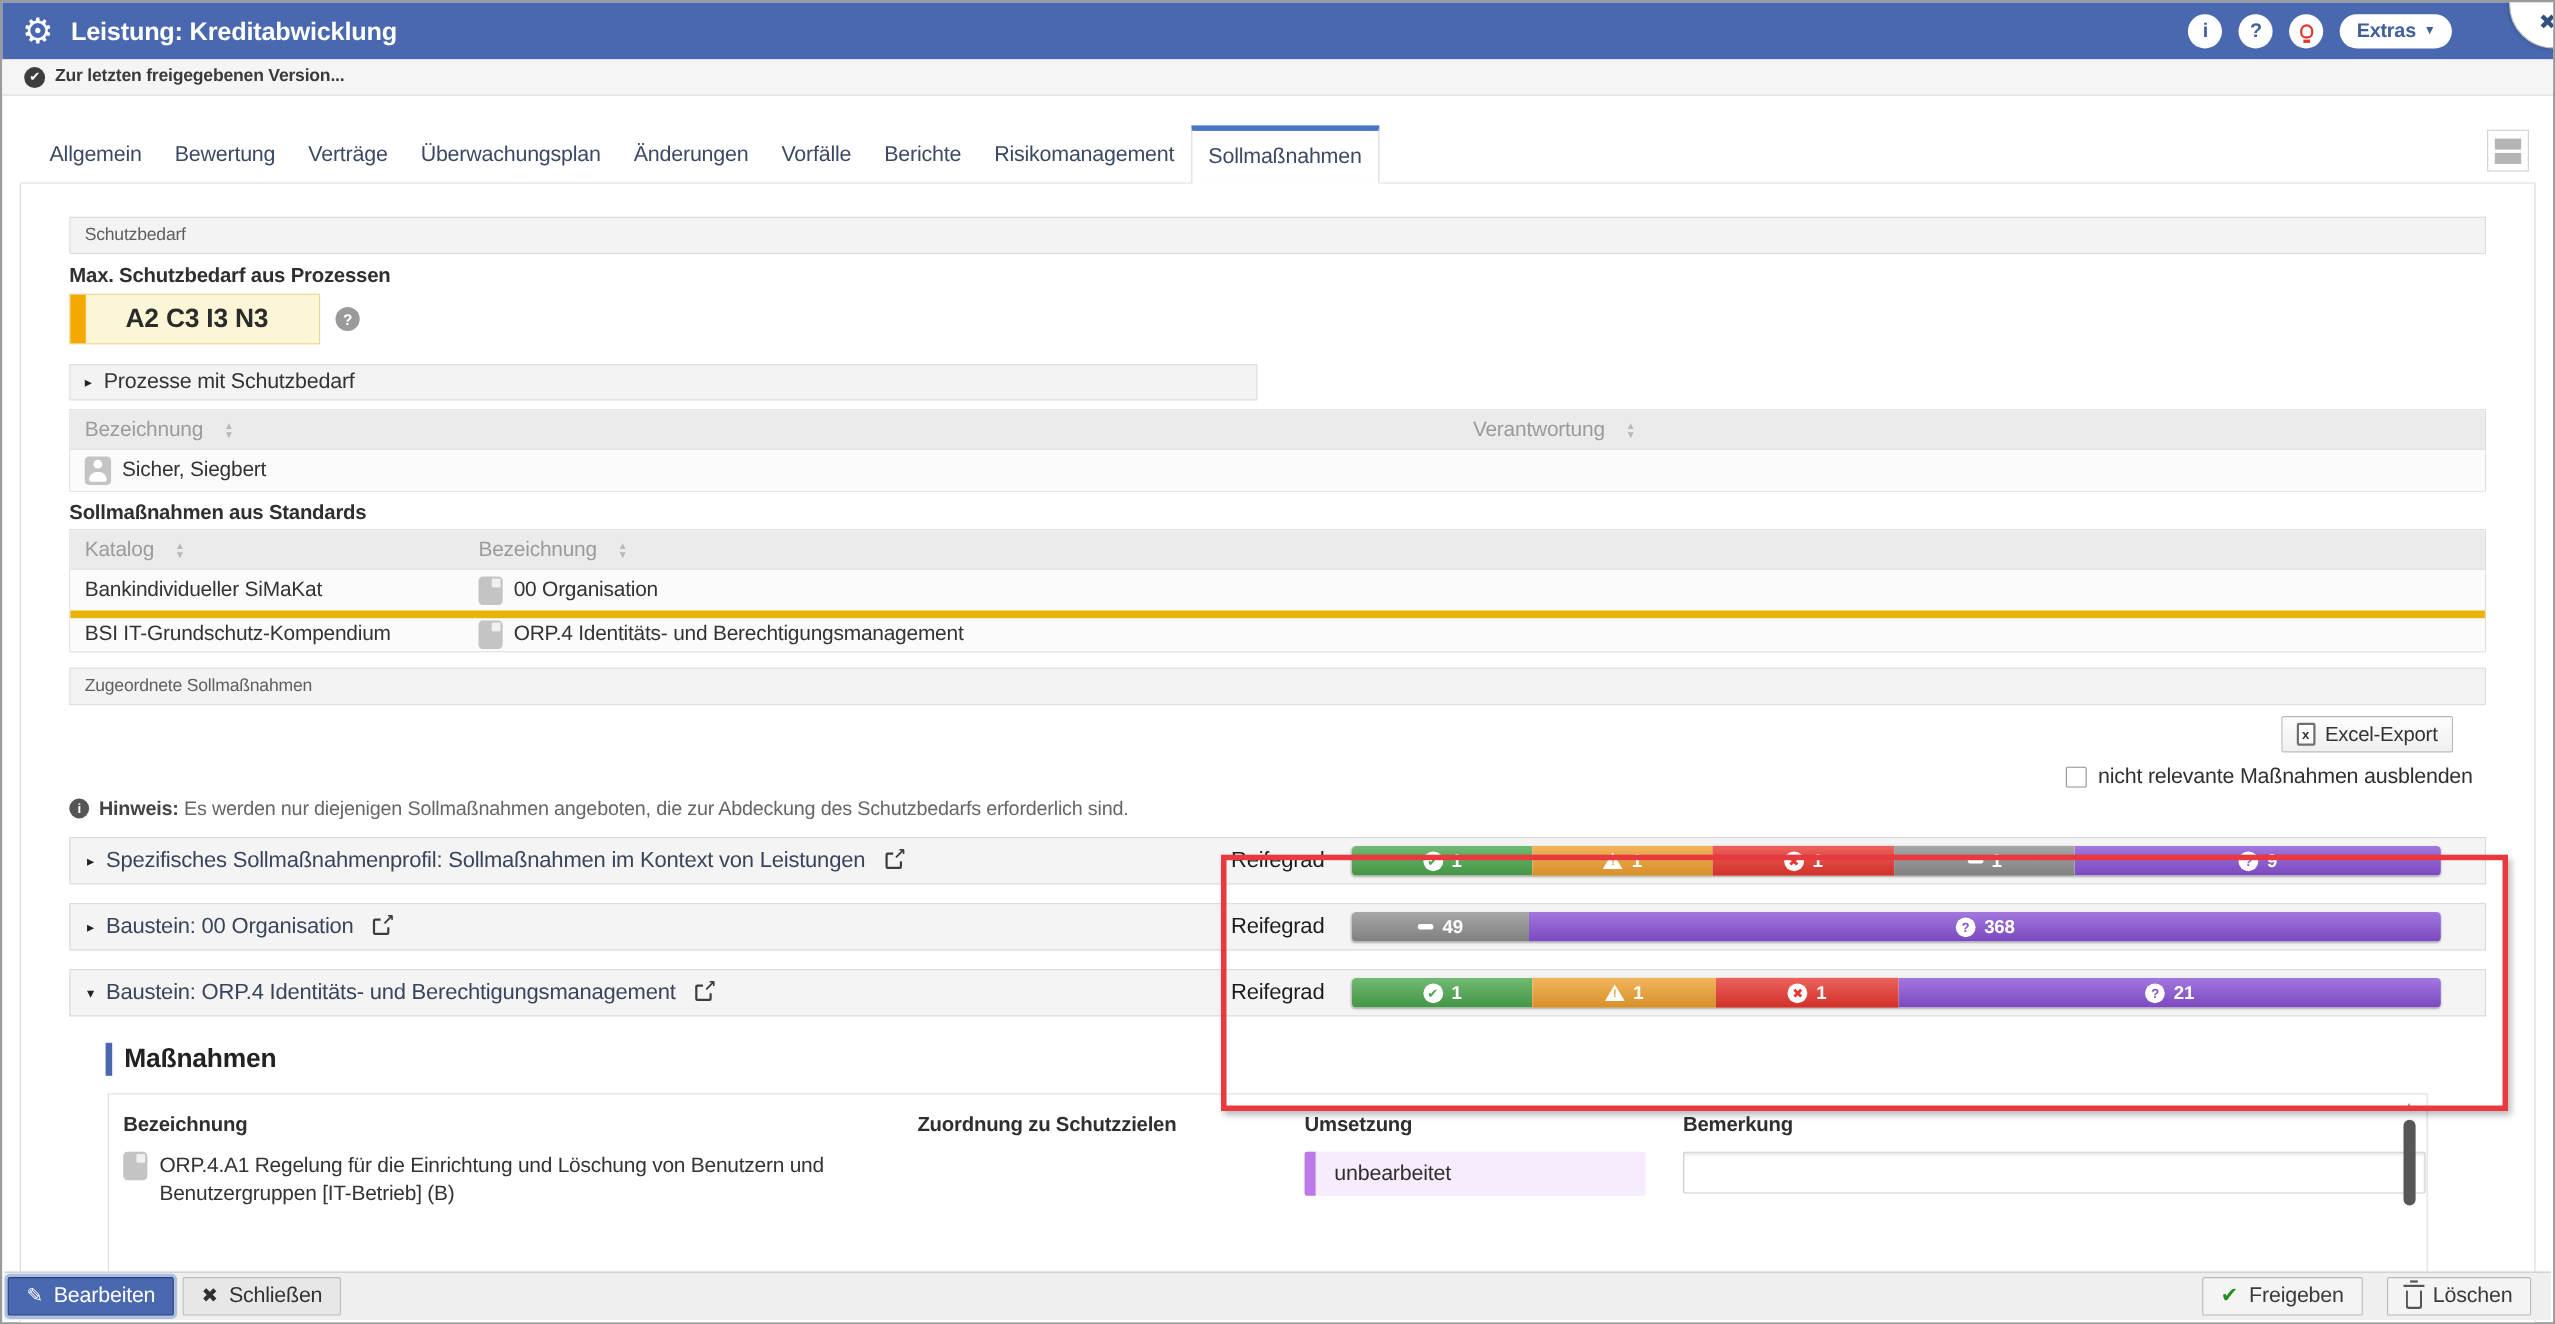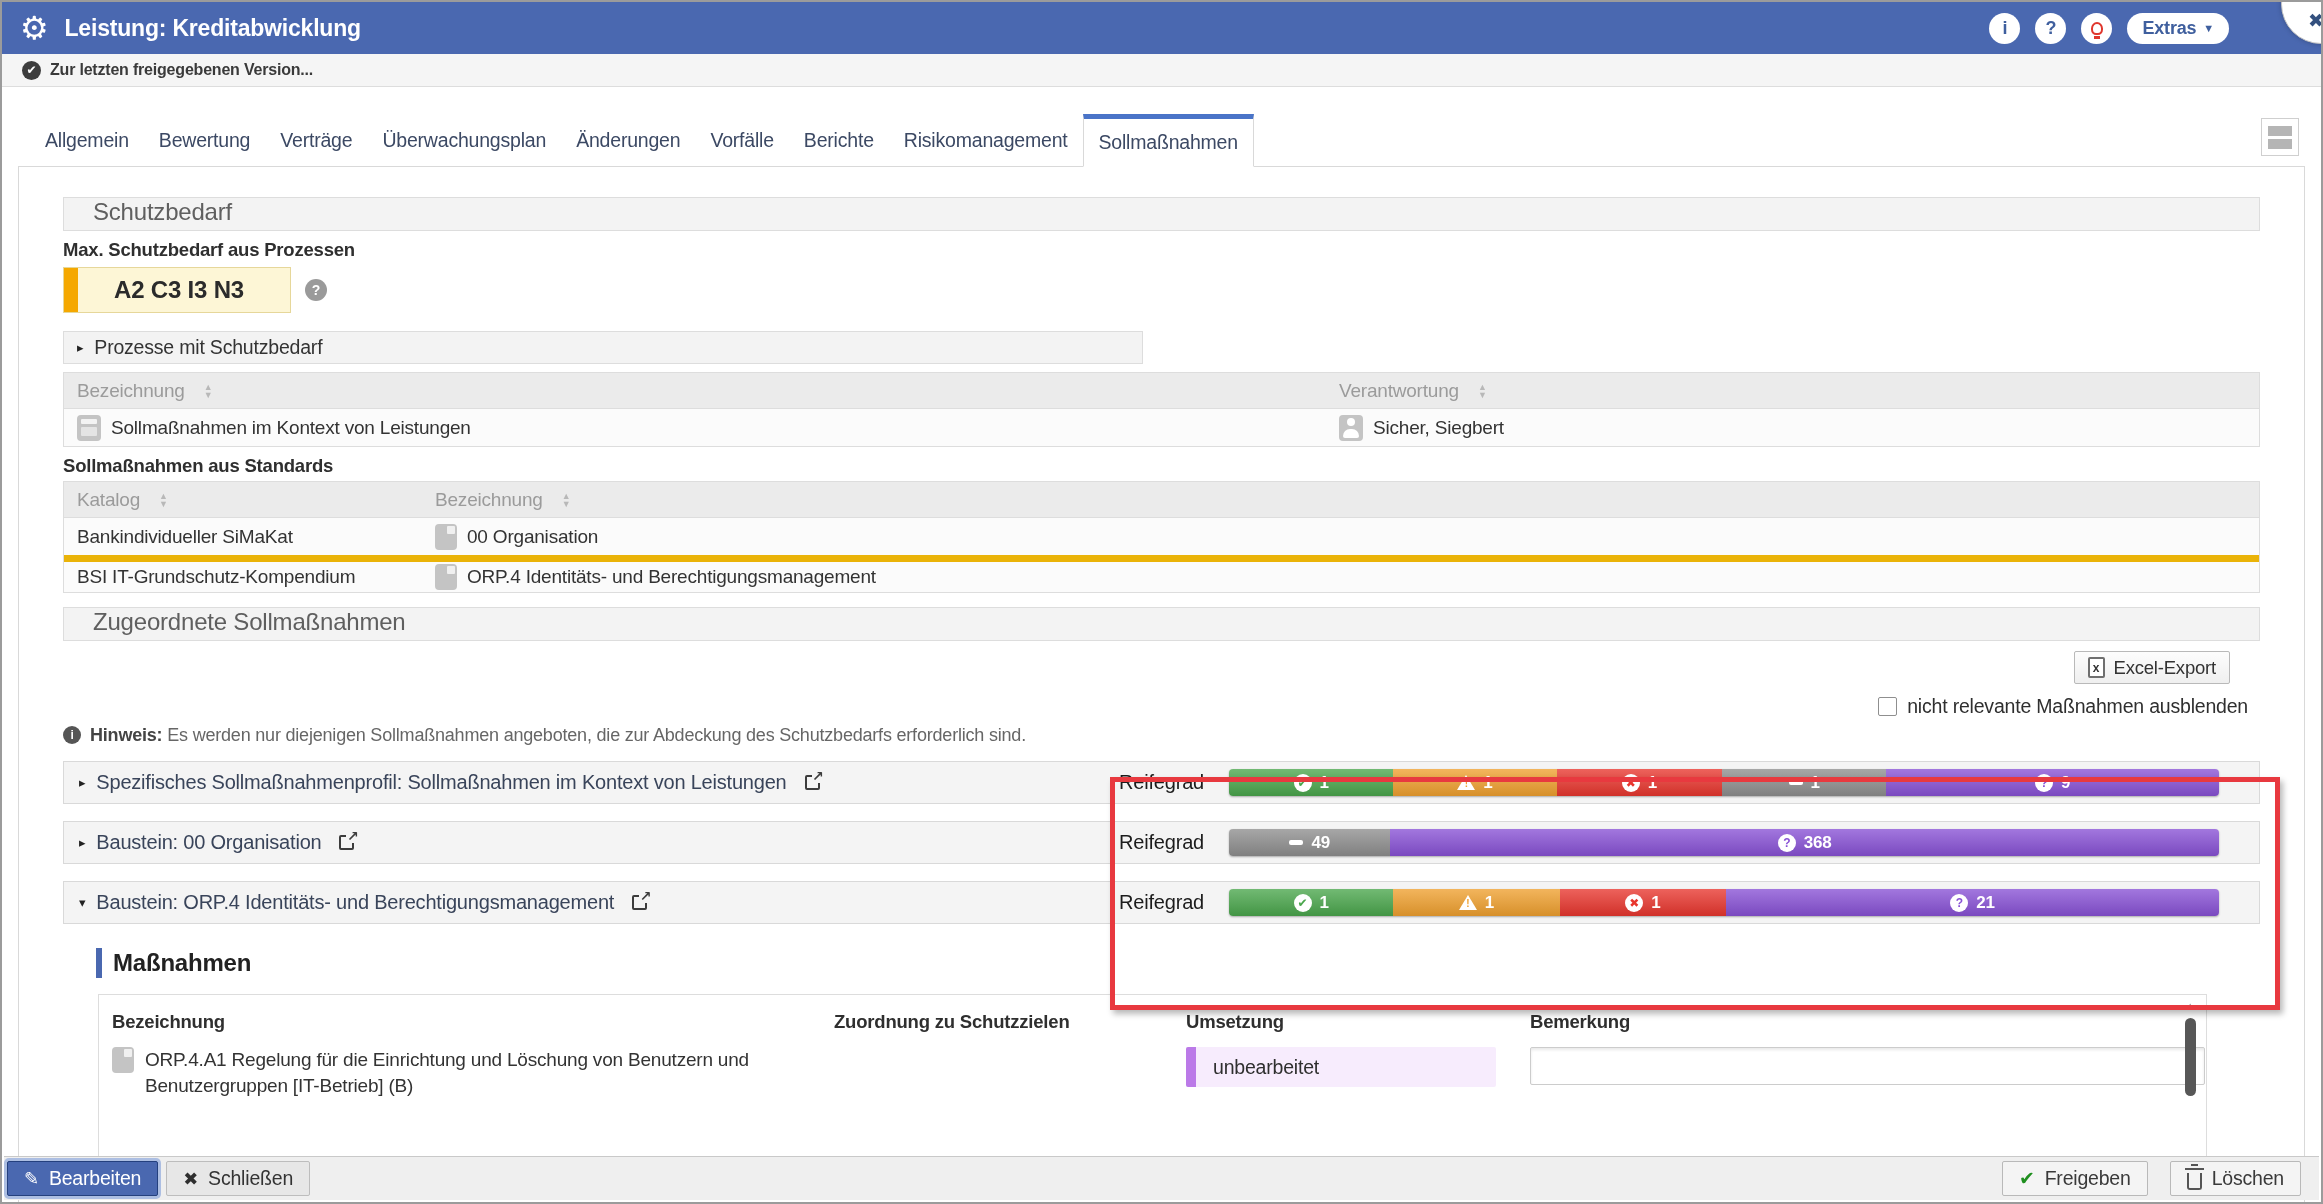--- a/index.html
+++ b/index.html
@@ -45,22 +45,22 @@
   .tab{padding:0 15px;font-size:19.5px;color:#3c4964;display:flex;align-items:center;cursor:pointer;}
   .tab.active{background:#fff;border:1px solid #d9d9d9;border-bottom:1px solid #fff;
     border-top:5px solid var(--tab-accent);margin-bottom:-1px;}
   .layout-btn{position:absolute;right:6px;top:31px;width:38px;height:38px;border:1px solid #cfcfcf;
     background:#fff;display:flex;flex-direction:column;align-items:center;justify-content:center;gap:3px;cursor:pointer;}
   .layout-btn i{display:block;width:24px;height:10px;background:#b5b5b5;}
 
   
   .panel{margin:0 16px;border:1px solid #d9d9d9;border-top:none;background:#fff;
     padding:30px 44px 260px 44px;position:relative;}
-  .section-bar{height:34px;background:#f3f3f3;border:1px solid #ddd;display:flex;
-    padding:0 29px;font-size:24px;color:#5f5f5f;}
+  .section-bar{height:34px;background:#f3f3f3;border:1px solid #ddd;display:flex;align-items:center;
+    padding:0 13px;font-size:16px;color:#5f5f5f;}
   .max-label{margin-top:8px;font-weight:bold;font-size:18.5px;color:#2f2f2f;line-height:22px;}
   .sb-badge-row{display:flex;align-items:center;gap:14px;margin-top:6px;}
   .sb-badge{width:228px;height:46px;border:1px solid #e6d79a;background:var(--badge-bg);display:flex;align-items:stretch;}
   .sb-strip{width:14px;background:var(--badge-strip);}
   .sb-text{flex:1;display:flex;align-items:center;justify-content:center;font-weight:bold;font-size:24px;
     color:#2b2b2b;padding-right:10px;}
   .q-circle{width:22px;height:22px;border-radius:50%;background:#9a9a9a;color:#fff;font-size:14px;
     font-weight:bold;display:flex;align-items:center;justify-content:center;cursor:pointer;}
   .prozesse{margin-top:18px;width:1080px;height:33px;background:#f3f3f3;border:1px solid #ddd;display:flex;
     align-items:center;gap:11px;padding:0 13px;font-size:19.5px;color:#333;cursor:pointer;}
@@ -243,24 +243,20 @@
         </div>
         <div class="cell c-flex">
           <span>Verantwortung</span>
           <span class="sorts">
               <span>▲</span>
               <span>▼</span>
             </span>
         </div>
       </div>
       <div class="tbl-row">
-        <div class="cell c-w1262">
-          <span class="gicon icon-profile"></span>
-          <span>Sollmaßnahmen im Kontext von Leistungen</span>
-        </div>
         <div class="cell c-flex">
           <span class="gicon icon-person"></span>
           <span>Sicher, Siegbert</span>
         </div>
       </div>
     </div>
 
     <div class="tbl-title second">Sollmaßnahmen aus Standards</div>
     <div class="tbl second">
       <div class="tbl-head">

